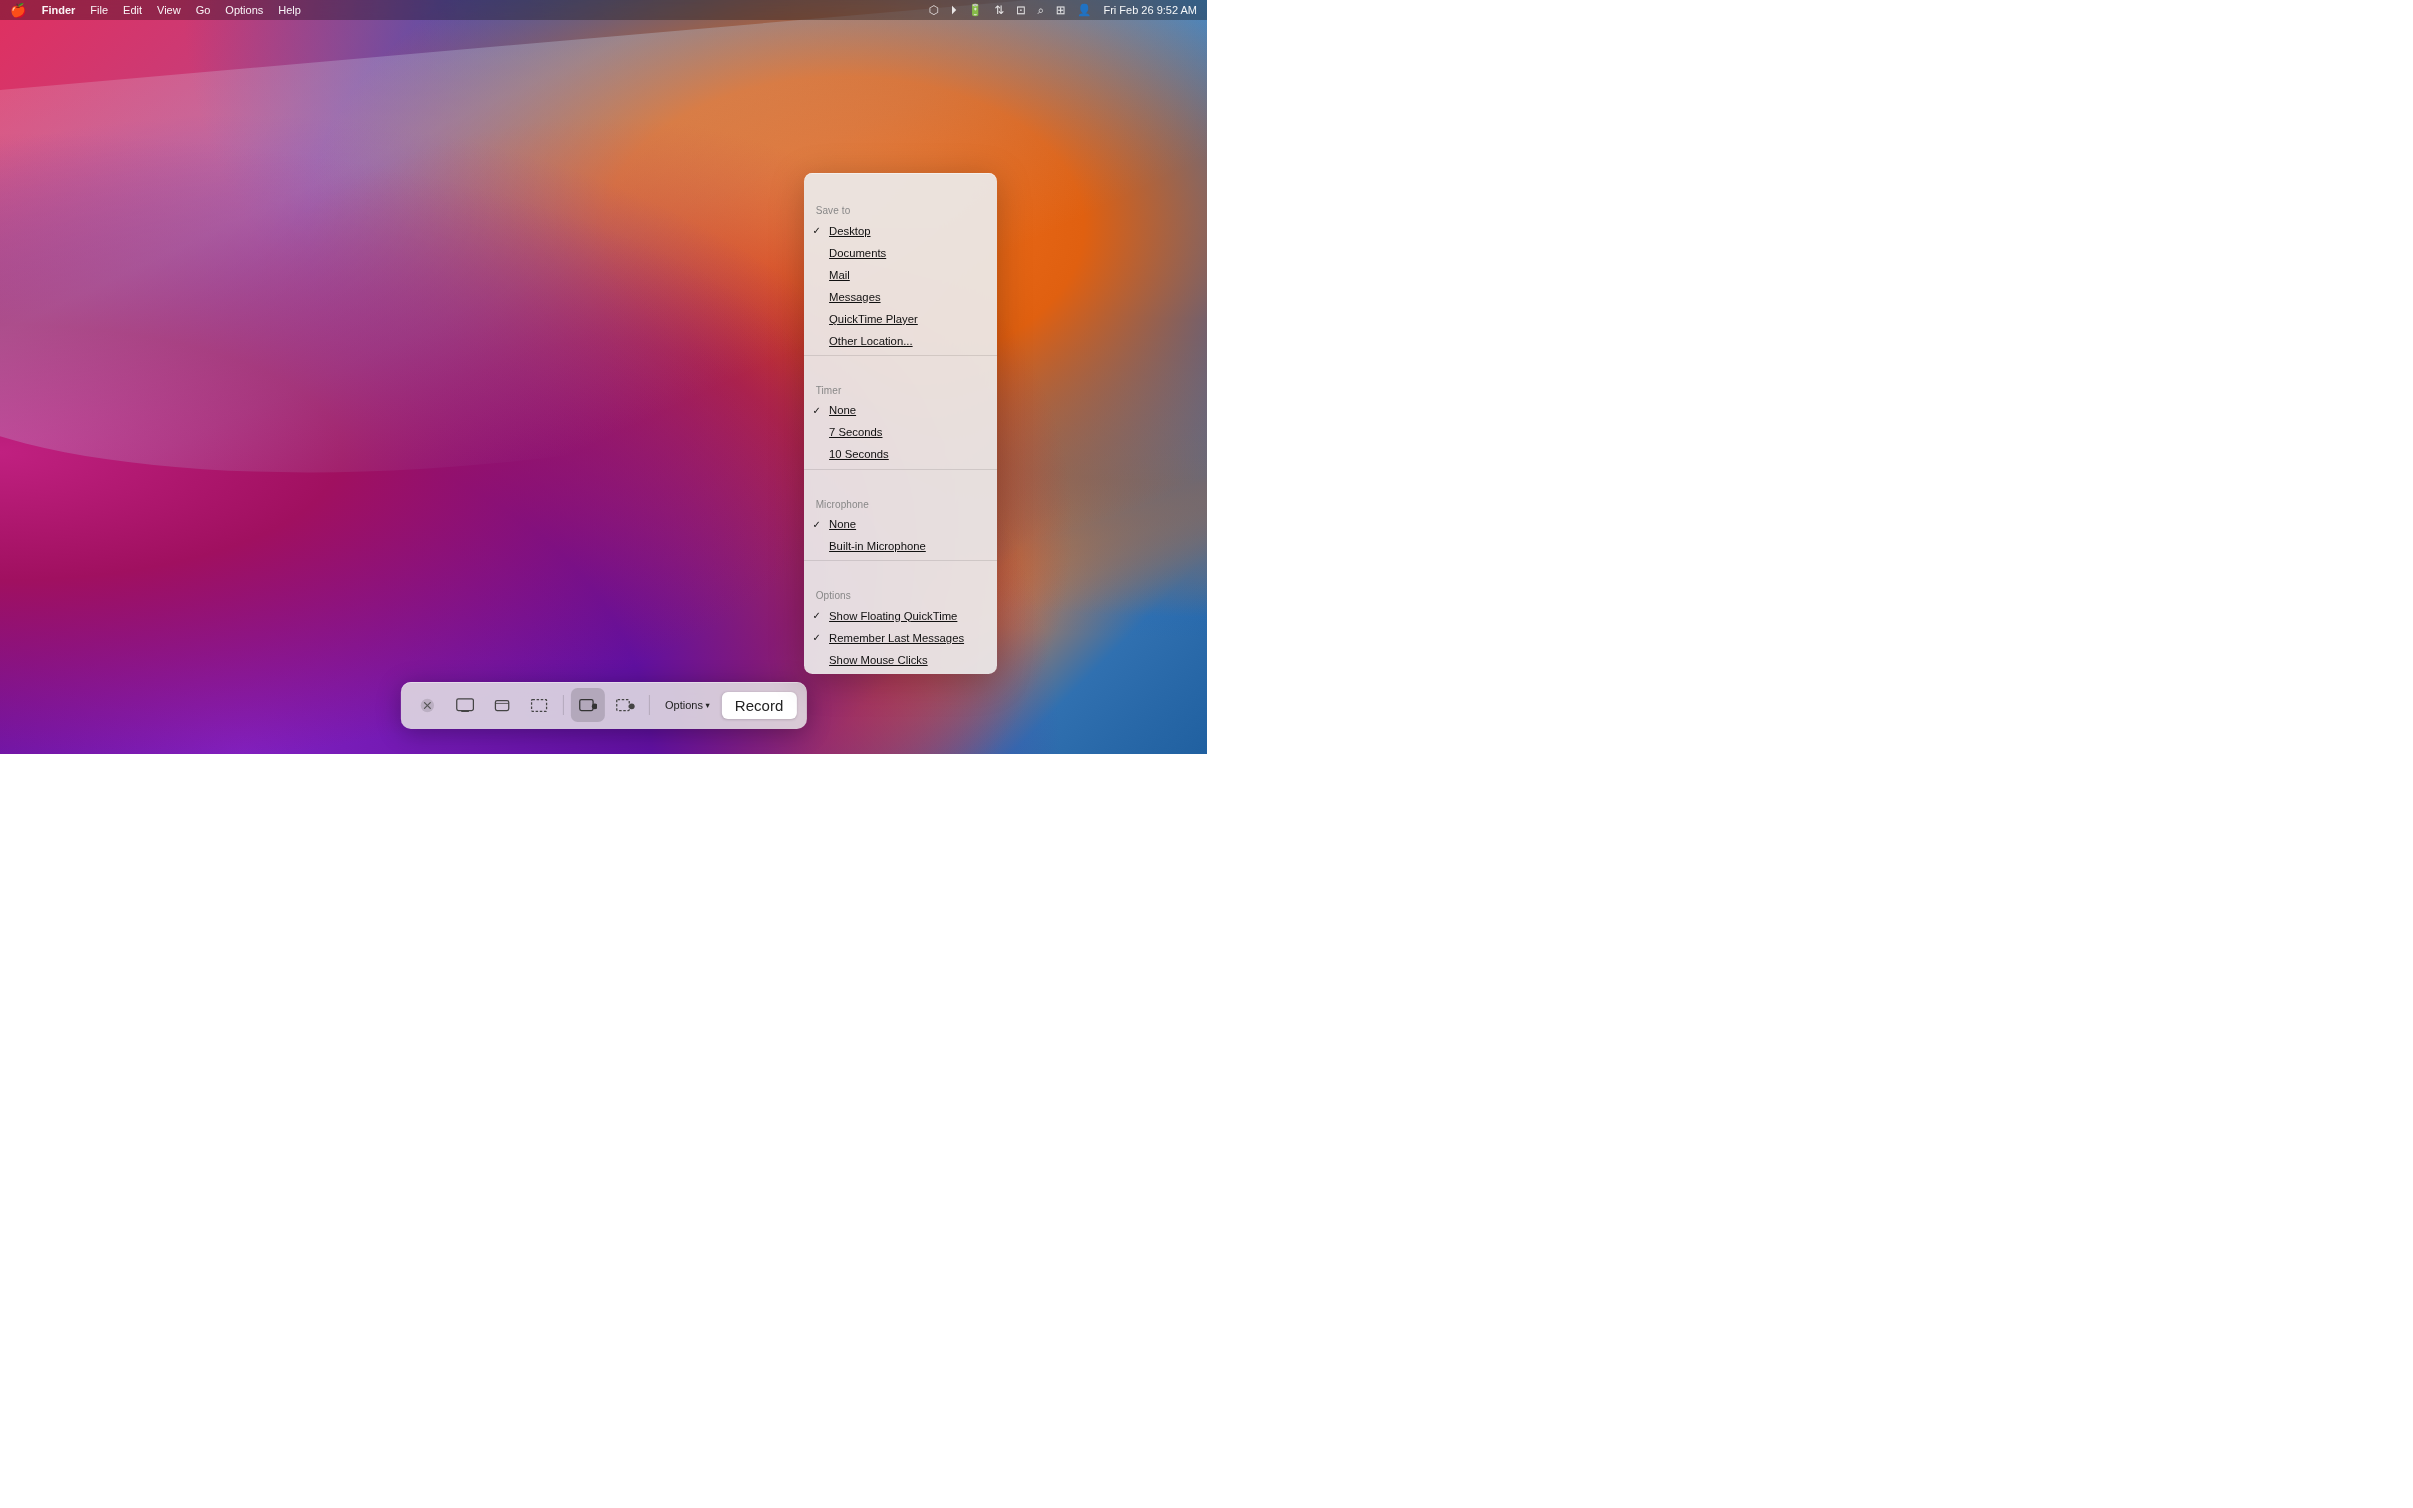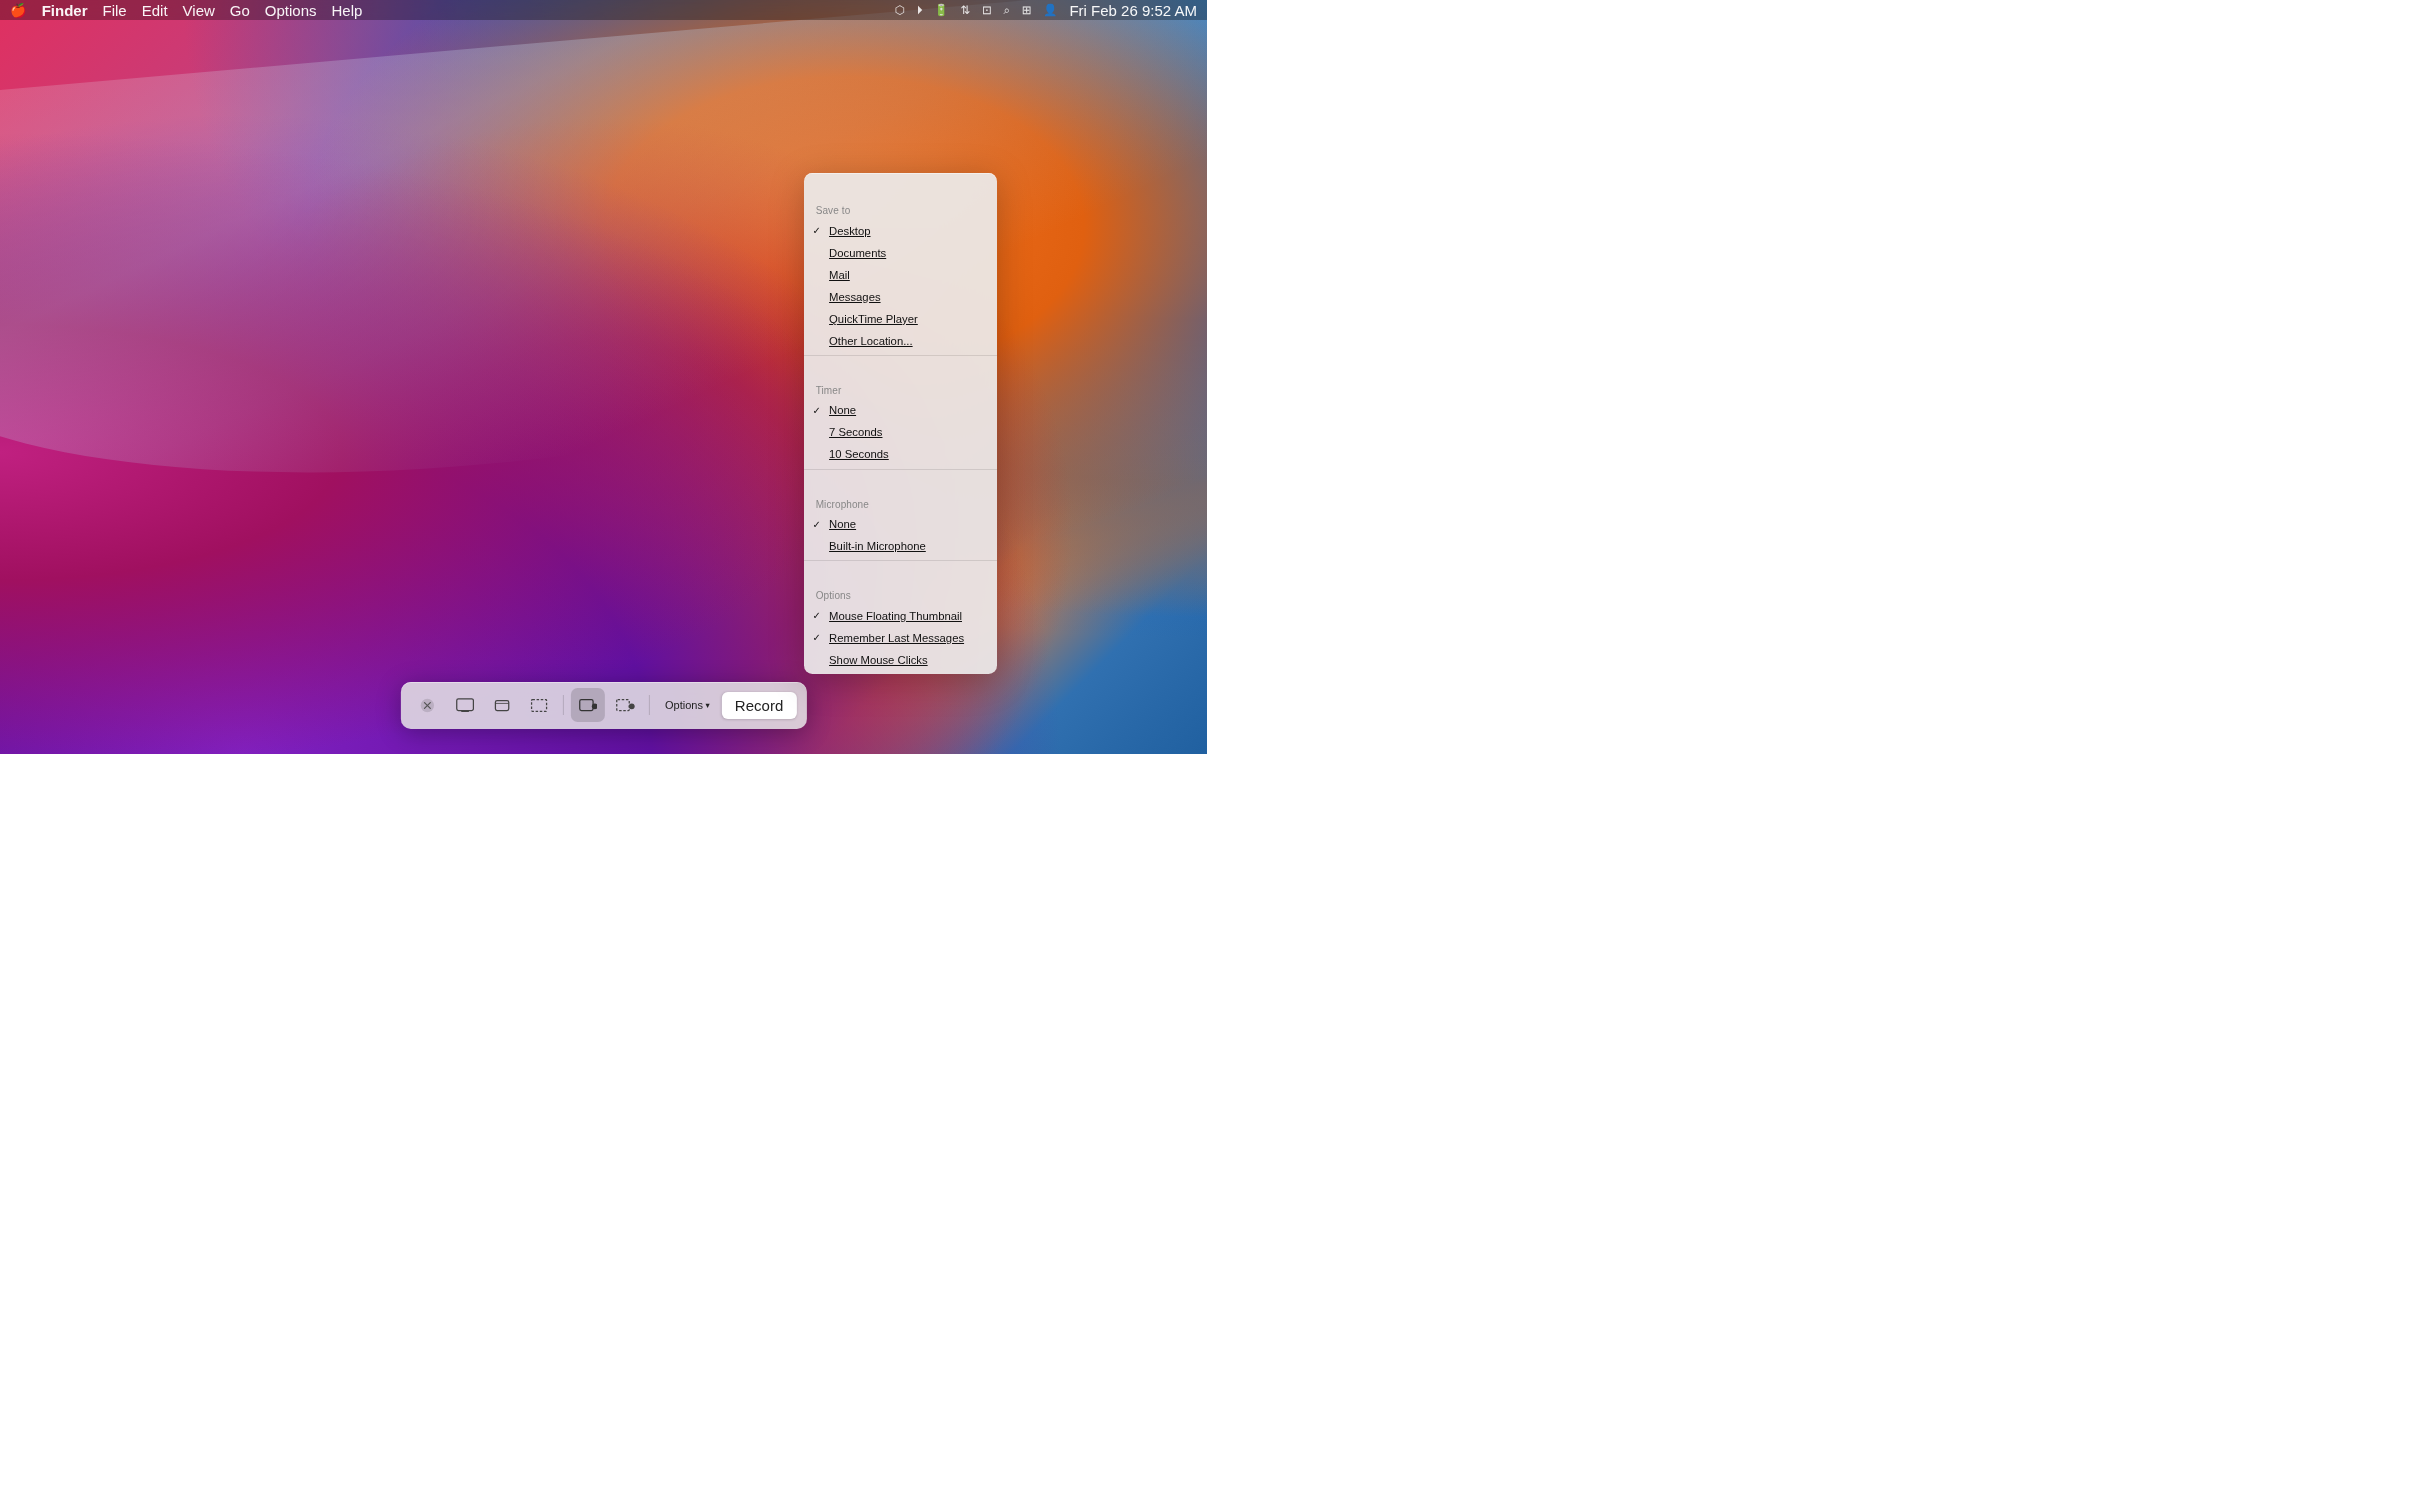--- a/index.html
+++ b/index.html
@@ -57,21 +57,21 @@
     }
 
     .menubar-left {
       display: flex;
       align-items: center;
       gap: 15px;
     }
 
     .menubar-item {
       color: rgba(255,255,255,0.95);
-      font-size: 15px;
+      font-size: 11px;
       cursor: default;
     }
 
     .menubar-item.apple {
       font-size: 13.4px;
     }
 
     .menubar-item.bold {
       font-weight: 600;
     }
@@ -294,21 +294,21 @@
     <span class="checkmark"></span>
     <span class="menu-item-text">Built-in Microphone</span>
   </div>
 
   <div class="menu-separator"></div>
 
   <div class="menu-section-header">Options</div>
 
   <div class="menu-item">
     <span class="checkmark">✓</span>
-    <span class="menu-item-text">Mouse Floating Thumbnail</span>
+    <span class="menu-item-text">Show Floating QuickTime</span>
   </div>
   <div class="menu-item">
     <span class="checkmark">✓</span>
     <span class="menu-item-text">Remember Last Messages</span>
   </div>
   <div class="menu-item">
     <span class="checkmark"></span>
     <span class="menu-item-text">Show Mouse Clicks</span>
   </div>
 </div>

